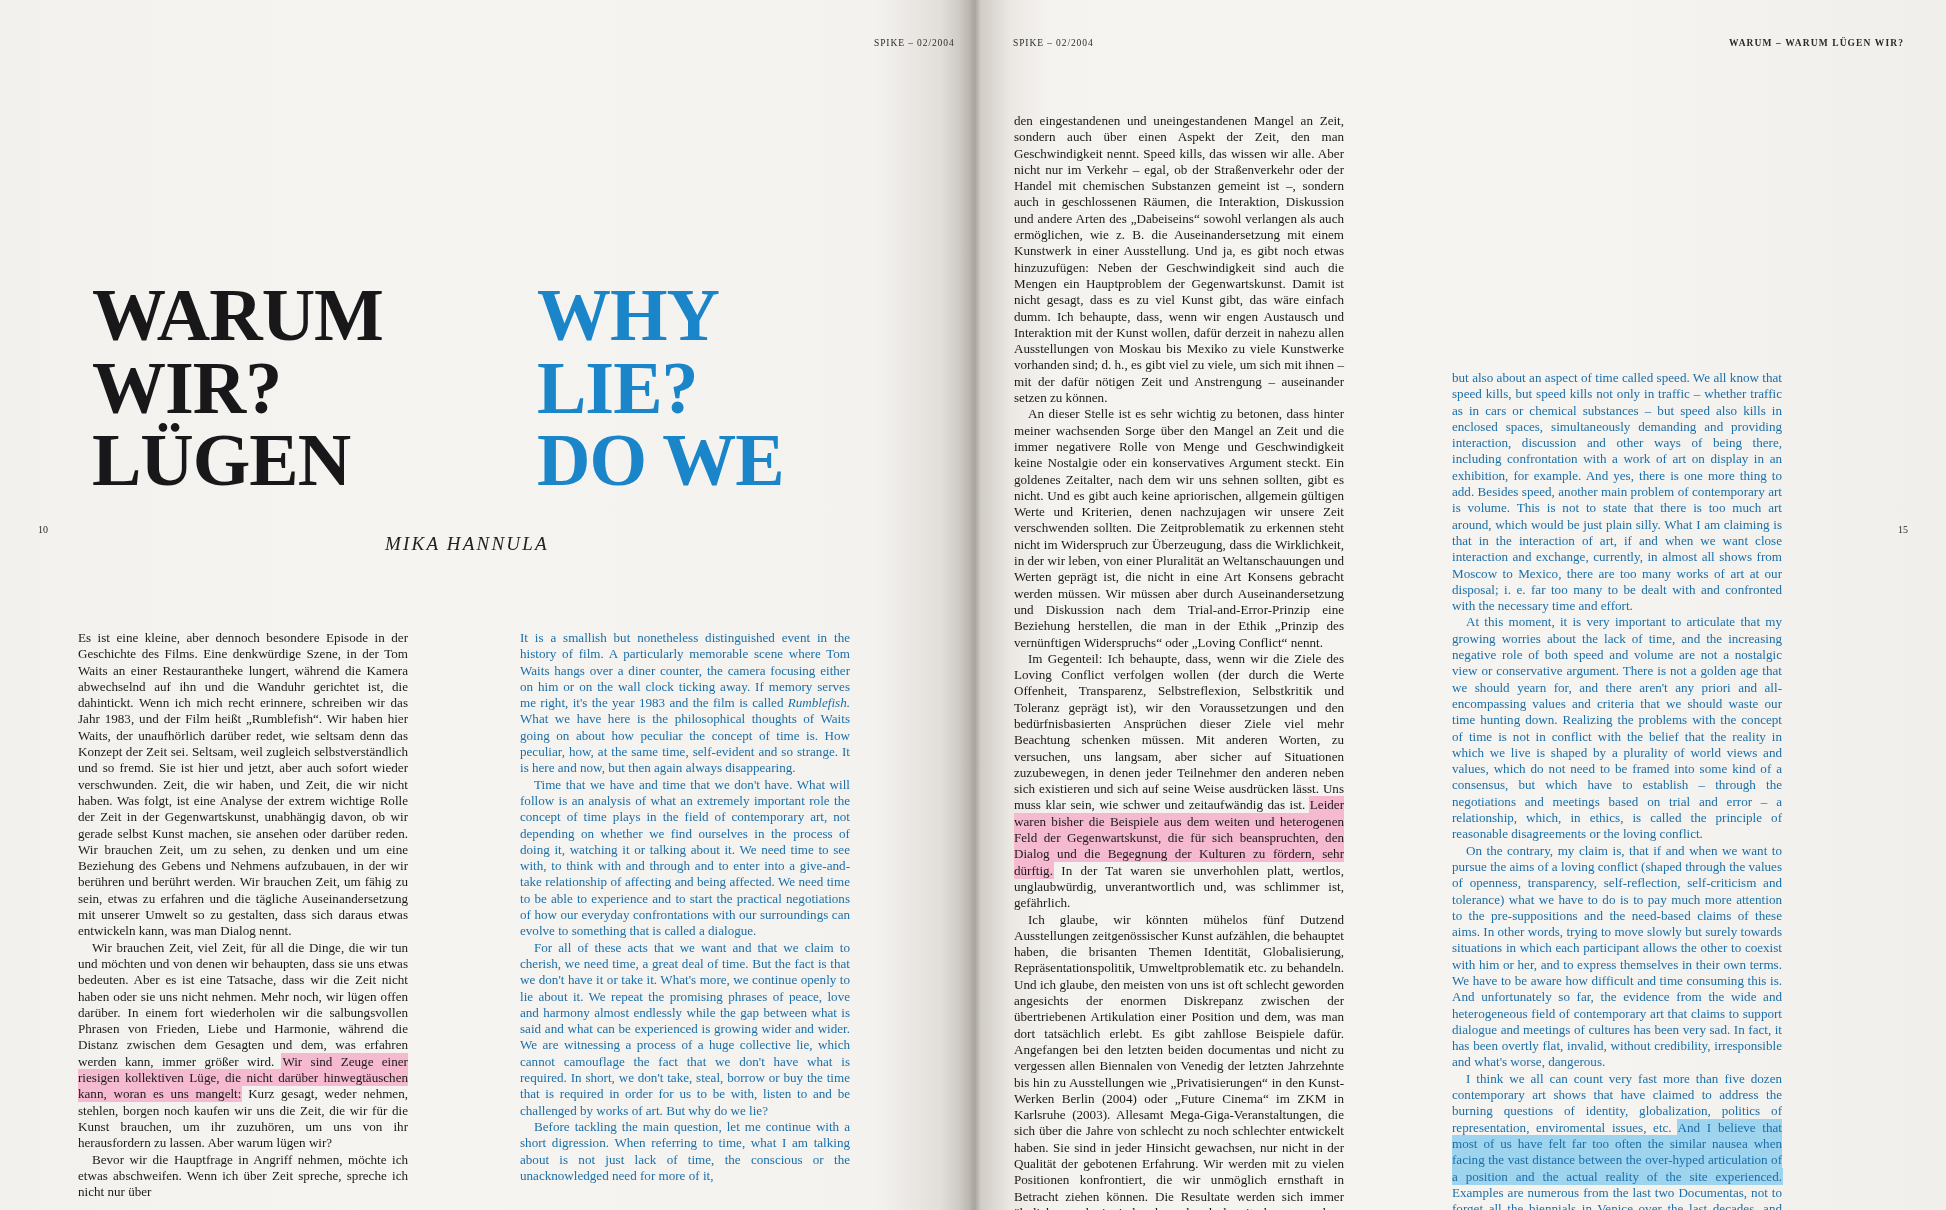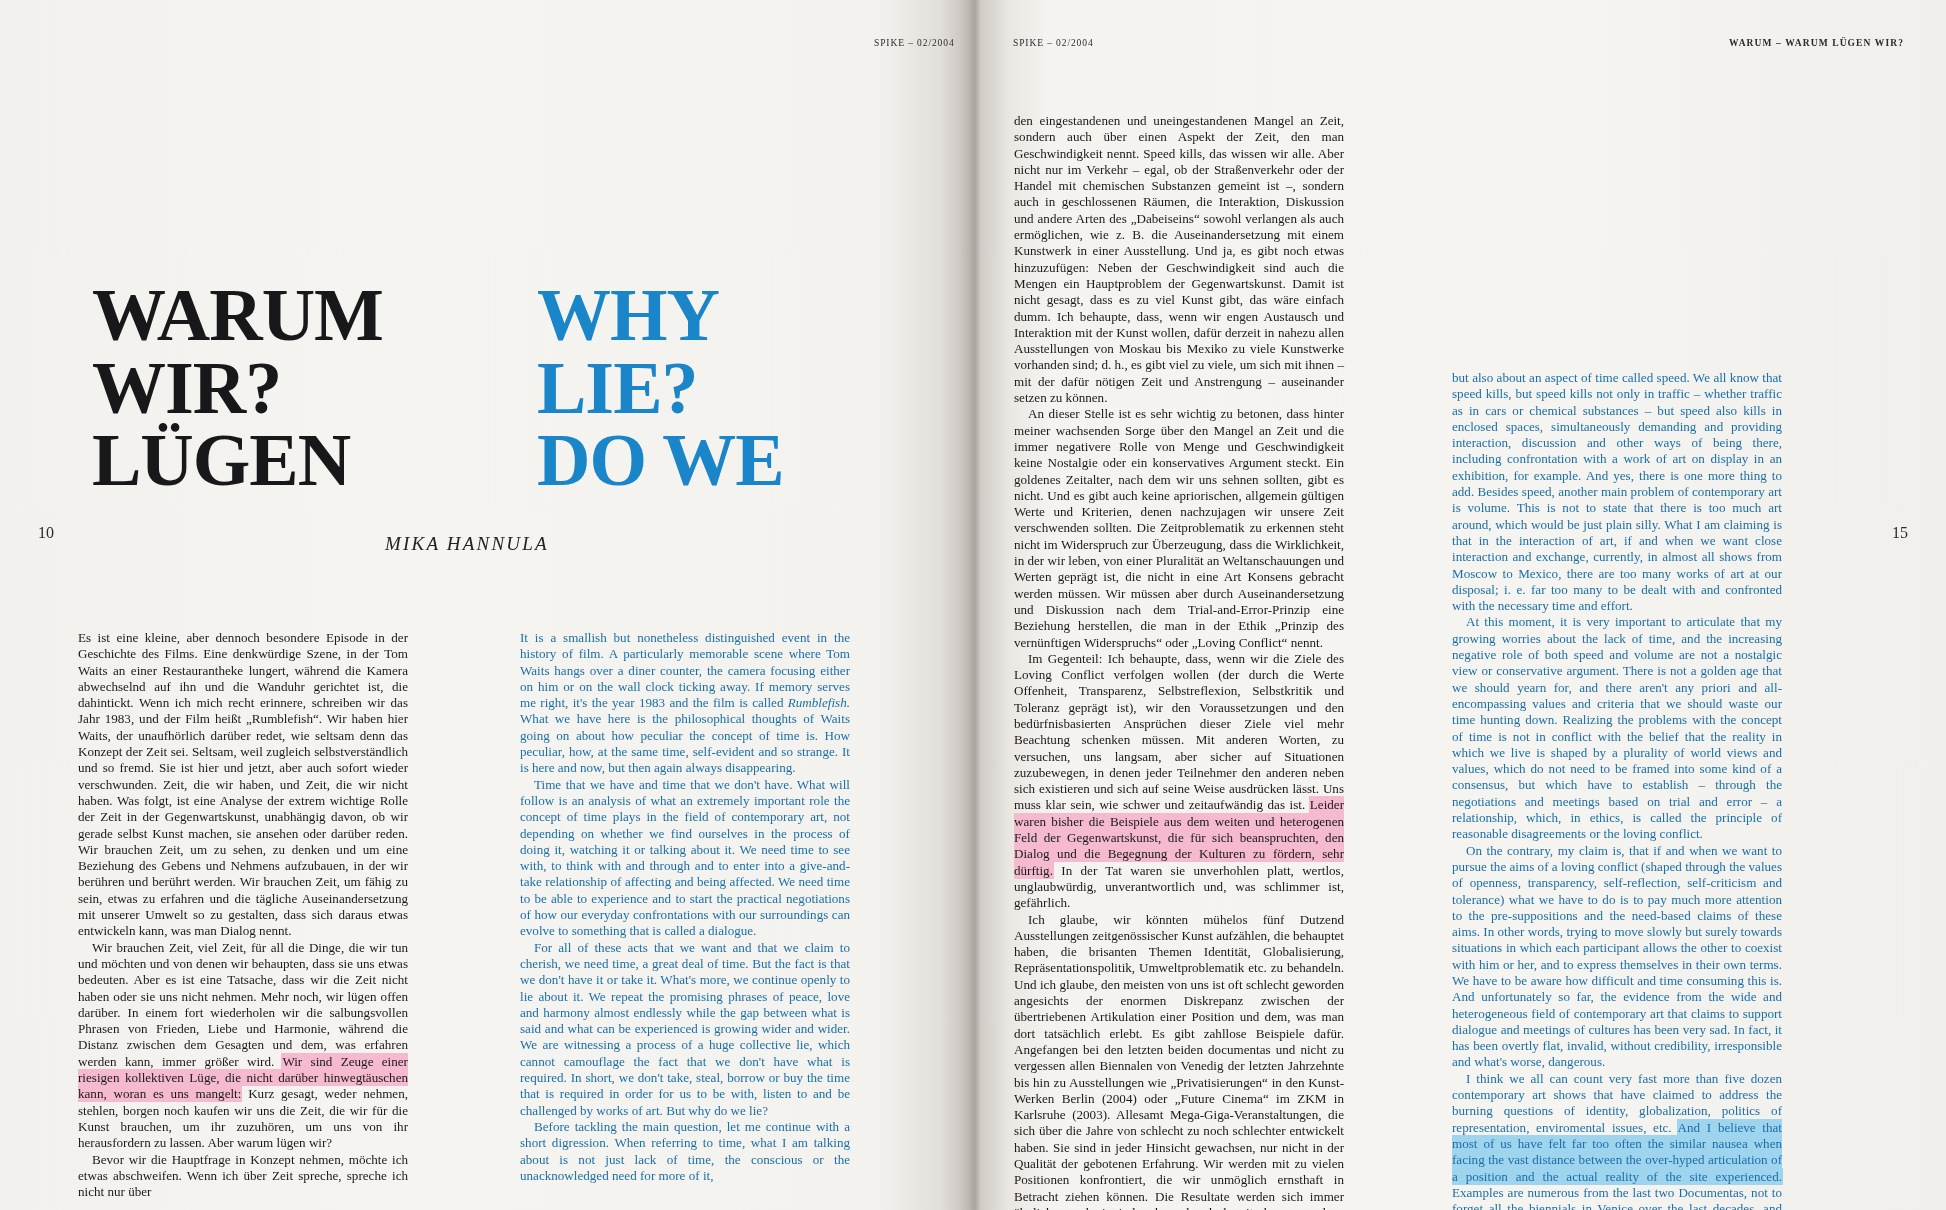--- a/index.html
+++ b/index.html
@@ -20,21 +20,21 @@
   
   .runhead{
     position:absolute;font-family:"Liberation Serif",serif;
     font-size:9.5px;letter-spacing:0.9px;color:#2a2a28;
   }
   .runhead-left{left:874px;top:38px;}
   .runhead-right{left:1013px;top:38px;}
   .runhead-essay{right:42px;top:38px;font-weight:bold;letter-spacing:1.1px;}
 
   .folio{
-    position:absolute;font-size:16px;color:#2a2a28;font-family:"Liberation Serif",serif;
+    position:absolute;font-size:10px;color:#2a2a28;font-family:"Liberation Serif",serif;
   }
   .folio-left{left:38px;top:524px;}
   .folio-right{right:38px;top:524px;}
 
   
   .title-block{position:absolute;left:92px;top:235px;width:760px;margin-top:44px;}
   .title-de, .title-en{
     font-family:"Liberation Serif", serif;
     font-weight:bold;
     font-size:74px;
@@ -109,21 +109,21 @@
       <div class="title-de">LÜGEN</div>
       <div class="title-en">DO WE</div>
     </div>
   </div>
 
   <div class="byline">MIKA HANNULA</div>
 
   <div class="col de" id="col-l1">
     <p>Es ist eine kleine, aber dennoch besondere Episode in der Geschichte des Films. Eine denkwürdige Szene, in der Tom Waits an einer Restaurantheke lungert, während die Kamera abwechselnd auf ihn und die Wanduhr gerichtet ist, die dahintickt. Wenn ich mich recht erinnere, schreiben wir das Jahr 1983, und der Film heißt „Rumblefish“. Wir haben hier Waits, der unaufhörlich darüber redet, wie seltsam denn das Konzept der Zeit sei. Seltsam, weil zugleich selbstverständlich und so fremd. Sie ist hier und jetzt, aber auch sofort wieder verschwunden. Zeit, die wir haben, und Zeit, die wir nicht haben. Was folgt, ist eine Analyse der extrem wichtige Rolle der Zeit in der Gegenwartskunst, unabhängig davon, ob wir gerade selbst Kunst machen, sie ansehen oder darüber reden. Wir brauchen Zeit, um zu sehen, zu denken und um eine Beziehung des Gebens und Nehmens aufzubauen, in der wir berühren und berührt werden. Wir brauchen Zeit, um fähig zu sein, etwas zu erfahren und die tägliche Auseinandersetzung mit unserer Umwelt so zu gestalten, dass sich daraus etwas entwickeln kann, was man Dialog nennt.</p>
     <p><span>Wir brauchen Zeit, viel Zeit, für all die Dinge, die wir tun und möchten und von denen wir behaupten, dass sie uns etwas bedeuten. Aber es ist eine Tatsache, dass wir die Zeit nicht haben oder sie uns nicht nehmen. Mehr noch, wir lügen offen darüber. In einem fort wiederholen wir die salbungsvollen Phrasen von Frieden, Liebe und Harmonie, während die Distanz zwischen dem Gesagten und dem, was erfahren werden kann, immer größer wird. </span><span class="hl-pink">Wir sind Zeuge einer riesigen kollektiven Lüge, die nicht darüber hinwegtäuschen kann, woran es uns mangelt:</span><span> Kurz gesagt, weder nehmen, stehlen, borgen noch kaufen wir uns die Zeit, die wir für die Kunst brauchen, um ihr zuzuhören, um uns von ihr herausfordern zu lassen. Aber warum lügen wir?</span></p>
-    <p>Bevor wir die Hauptfrage in Konzept nehmen, möchte ich etwas abschweifen. Wenn ich über Zeit spreche, spreche ich nicht nur über</p>
+    <p>Bevor wir die Hauptfrage in Angriff nehmen, möchte ich etwas abschweifen. Wenn ich über Zeit spreche, spreche ich nicht nur über</p>
   </div>
 
   <div class="col en" id="col-l2">
     <p><span>It is a smallish but nonetheless distinguished event in the history of film. A particularly memorable scene where Tom Waits hangs over a diner counter, the camera focusing either on him or on the wall clock ticking away. If memory serves me right, it's the year 1983 and the film is called </span><span class="ital">Rumblefish.</span><span> What we have here is the philosophical thoughts of Waits going on about how peculiar the concept of time is. How peculiar, how, at the same time, self-evident and so strange. It is here and now, but then again always disappearing.</span></p>
     <p>Time that we have and time that we don't have. What will follow is an analysis of what an extremely important role the concept of time plays in the field of contemporary art, not depending on whether we find ourselves in the process of doing it, watching it or talking about it. We need time to see with, to think with and through and to enter into a give-and-take relationship of affecting and being affected. We need time to be able to experience and to start the practical negotiations of how our everyday confrontations with our surroundings can evolve to something that is called a dialogue.</p>
     <p>For all of these acts that we want and that we claim to cherish, we need time, a great deal of time. But the fact is that we don't have it or take it. What's more, we continue openly to lie about it. We repeat the promising phrases of peace, love and harmony almost endlessly while the gap between what is said and what can be experienced is growing wider and wider. We are witnessing a process of a huge collective lie, which cannot camouflage the fact that we don't have what is required. In short, we don't take, steal, borrow or buy the time that is required in order for us to be with, listen to and be challenged by works of art. But why do we lie?</p>
     <p>Before tackling the main question, let me continue with a short digression. When referring to time, what I am talking about is not just lack of time, the conscious or the unacknowledged need for more of it,</p>
   </div>
 
   <div class="col de" id="col-r1">

